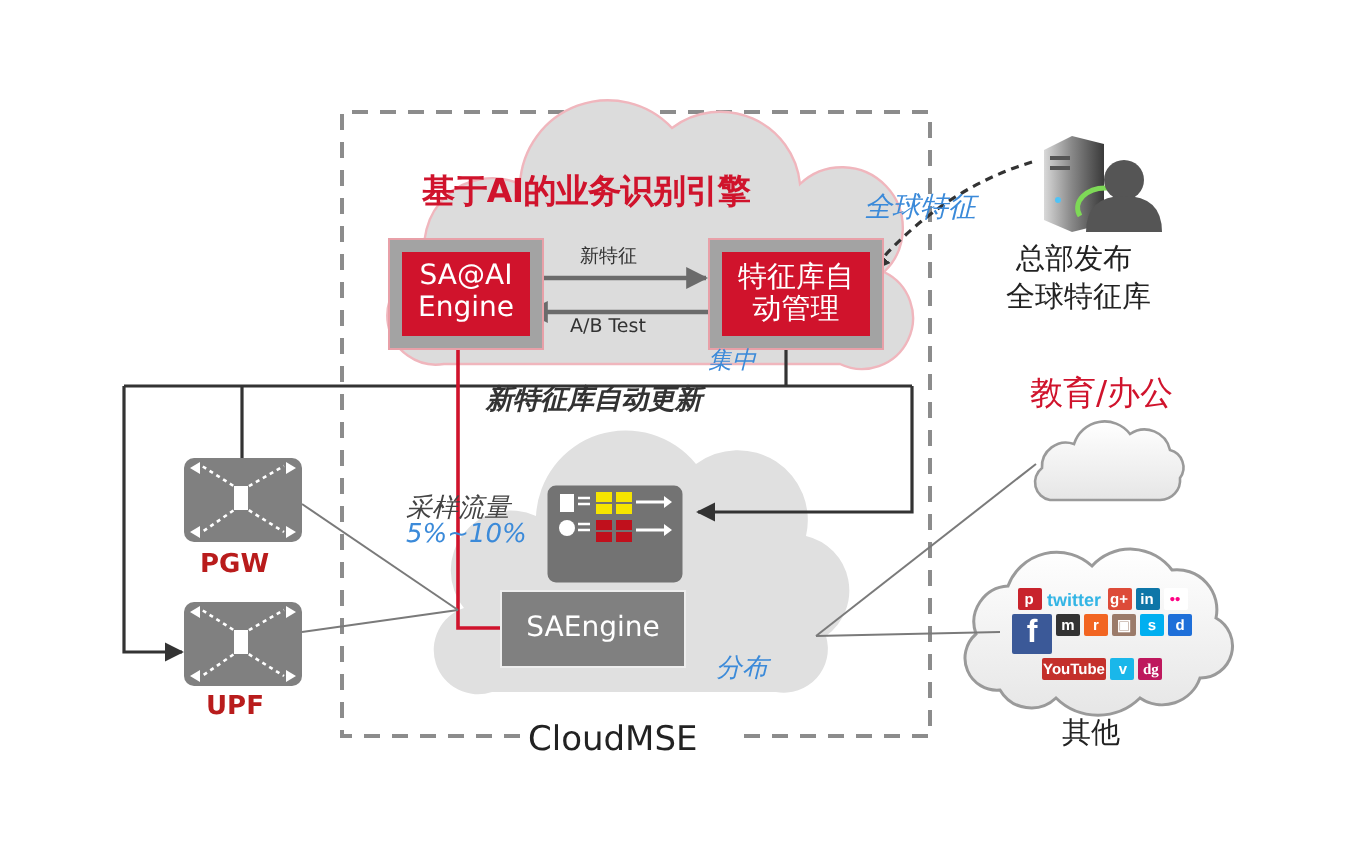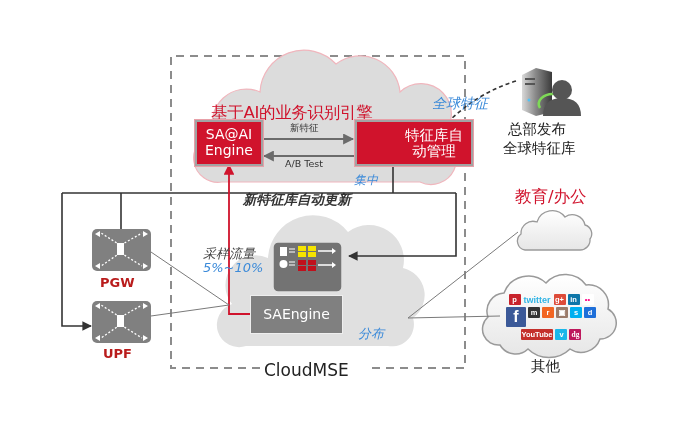--- a/index.html
+++ b/index.html
@@ -1,20 +1,20 @@
 <!DOCTYPE html>
 <html><head>
 <meta charset="utf-8">
 <style>
   html, body { margin:0; padding:0; background:#ffffff; }
   #canvas { position:relative; width:680px; height:431px; overflow:hidden; background:#ffffff;
             font-family:"DejaVu Sans", "Liberation Sans", sans-serif; }
   svg#lines { position:absolute; left:0; top:0; width:680px; height:431px; }
   .abs { position:absolute; white-space:nowrap; }
-  .red-box { position:absolute; background:#d0132c; color:#fff; border:2px solid #a3a3a3;
+  .red-box { position:absolute; background:#d0132c; color:#fff; border:6px solid #a3a3a3;
              box-shadow:0 0 0 1px #e8a0a8; display:flex; flex-direction:column;
              align-items:center; justify-content:center; line-height:1.12; }
   .title-red { color:#d0132c; font-size:16.5px; letter-spacing:-0.3px; }
   .small-lbl { font-size:9.5px; color:#333; }
   .blue-it { color:#3b8ad9; font-style:italic; }
   .dark-it { color:#333; font-style:italic; font-weight:bold; }
   .gray-box { position:absolute; background:#808080; color:#fff; display:flex; flex-direction:row;
               align-items:center; justify-content:center; }
   .net-lbl { font-weight:bold; font-size:13px; color:#b91c1c; }
   .cn-lbl { font-size:14.5px; color:#222; }
@@ -114,28 +114,28 @@
       <path d="M522,75 L536,68 L552,72 L552,112 L536,116 L522,110 Z" fill="url(#srvGrad)"></path>
       <rect x="525" y="78" width="10" height="2" fill="#555"></rect>
       <rect x="525" y="83" width="10" height="2" fill="#555"></rect>
       <circle cx="529" cy="100" r="1.5" fill="#4fc3f7"></circle>
       <path d="M540,108 a14,10 0 0 1 14,-14" fill="none" stroke="#7ed957" stroke-width="2.5"></path>
       <circle cx="562" cy="90" r="10" fill="#555"></circle>
       <path d="M543,116 q0,-18 19,-18 q19,0 19,18 z" fill="#555"></path>
     </g>
   </svg>
 
-  <div class="abs title-red" style="left:211px; top:102px;">基于AI的业务识别引擎</div>
+  <div class="abs title-red" style="left:211px; top:85px;font-weight:bold;">基于AI的业务识别引擎</div>
 
   <div class="red-box" style="left:195px; top:120px; width:64px; height:42px; font-size:14px;">
     <span>SA@AI</span>
     <span>Engine</span>
   </div>
 
-  <div class="red-box" style="left:355px; top:120px; width:74px; height:42px; font-size:14.5px;padding-left:40px;">
+  <div class="red-box" style="left:355px; top:120px; width:74px; height:42px; font-size:14.5px;">
     <span>特征库自</span>
     <span>动管理</span>
   </div>
 
   <div class="abs small-lbl" style="left:290px; top:122px;">新特征</div>
   <div class="abs small-lbl" style="left:285px; top:158px;">A/B Test</div>
   <div class="abs blue-it" style="left:354px; top:172px; font-size:12px;">集中</div>
 
   <div class="abs dark-it" style="left:243px; top:191px; font-size:13.5px;">新特征库自动更新</div>
 

